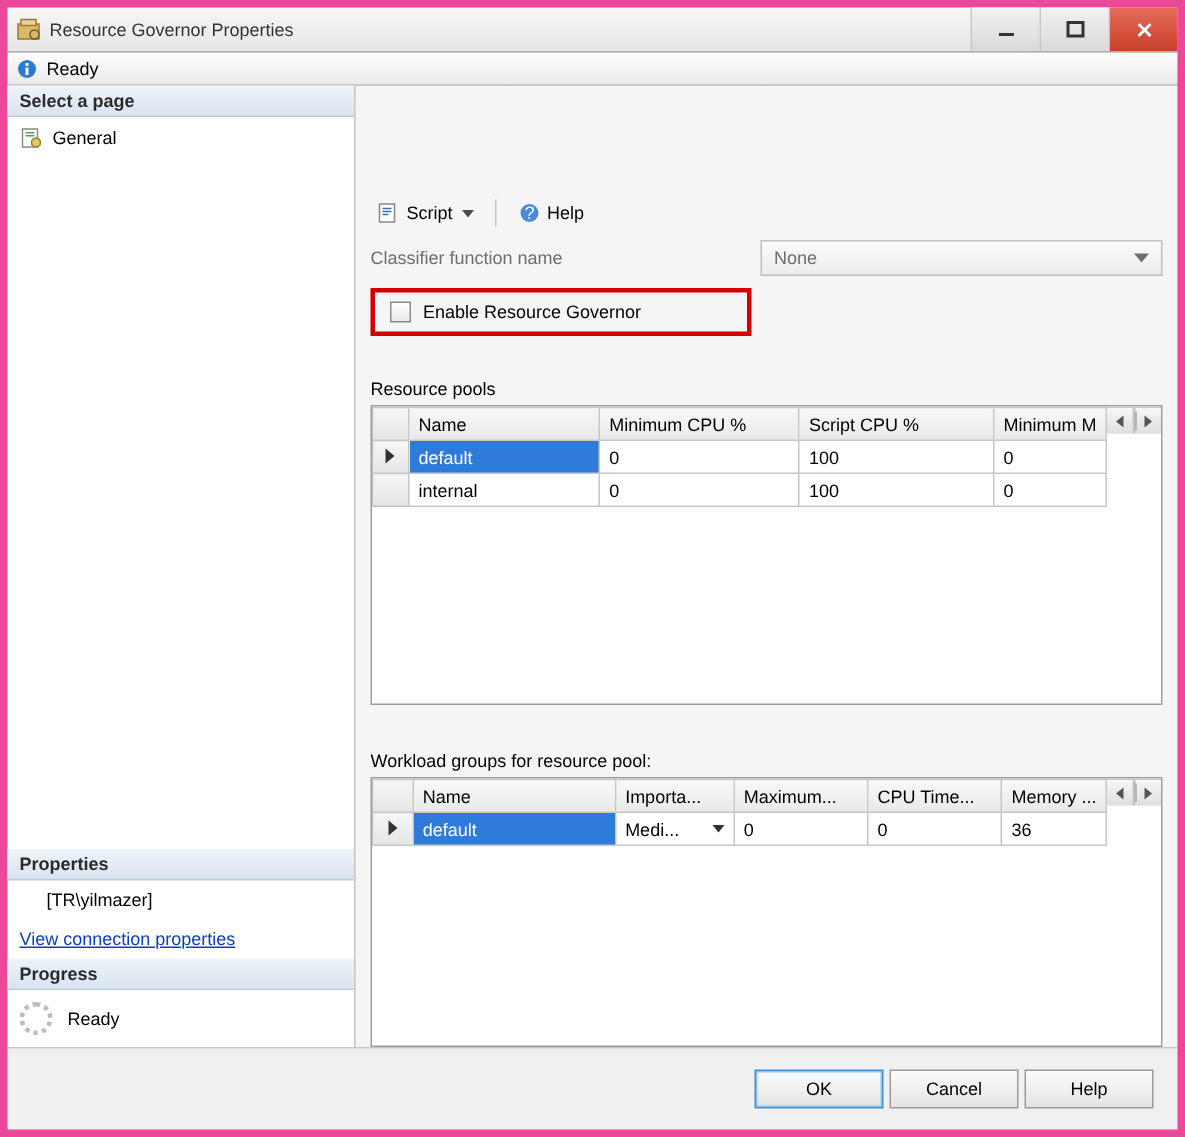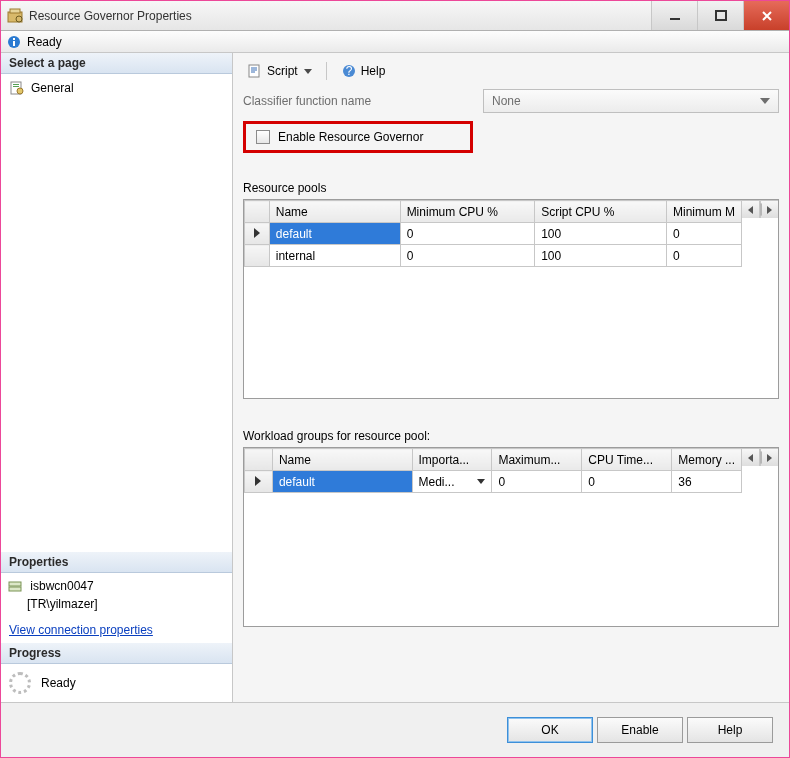--- a/index.html
+++ b/index.html
@@ -1,61 +1,61 @@
 <!DOCTYPE html>
 <html><head>
 <meta charset="utf-8">
 <style>
 * { box-sizing: border-box; margin: 0; padding: 0; font-family: "Segoe UI", Tahoma, sans-serif; font-size: 12px; }
 html, body { width: 790px; height: 758px; overflow: hidden; background: #fff; }
 
-.window { width: 790px; height: 758px; border: 1px solid #ec4899; display: flex; flex-direction: column; background: #737373; }
+.window { width: 790px; height: 758px; border: 5px solid #ec4899; display: flex; flex-direction: column; background: #737373; }
 
 
 .titlebar { height: 30px; background: linear-gradient(#f7f7f7,#e6e6e6); display: flex; align-items: center; border-bottom: 1px solid #b0b0b0; }
 .titlebar .ticon { width: 16px; height: 16px; margin: 0 6px; }
 .titlebar .ttext { flex: 1; color: #333; }
 .winbtns { display: flex; height: 100%; }
 .winbtn { width: 46px; display: flex; align-items: center; justify-content: center; border-left: 1px solid #c7c7c7; background: linear-gradient(#f2f2f2,#d9d9d9); }
 .winbtn.close { background: linear-gradient(#e66b5a,#c8402a); }
 .winbtn svg { width: 14px; height: 14px; }
 
 
 .statusbar { height: 22px; background: linear-gradient(#fdfdfd,#eaeaea); border-bottom: 1px solid #c7c7c7; display: flex; align-items: center; padding: 0 6px; gap: 6px; }
 .info-icon { width: 14px; height: 14px; }
 
 
 .body { flex: 1; display: flex; min-height: 0; }
 .leftcol { width: 232px; border-right: 1px solid #c7c7c7; display: flex; flex-direction: column; background: #fff; }
-.rightcol { flex: 1; display: flex; flex-direction: column; padding: 6px 10px 0 10px; background: #f5f5f5; min-width: 0; }
+.rightcol { flex: 1; display: flex; flex-direction: column; padding: 6px 10px 0 10px; background: #f5f5f5; min-width: 0; justify-content: flex-end; }
 
 
 .sechead { background: linear-gradient(#eef3f9,#d9e4f1); border-bottom: 1px solid #b9c9dc; padding: 3px 8px; font-weight: bold; color: #2b2b2b; }
 .secbody { padding: 4px 6px; }
 .navitem { display: flex; align-items: center; gap: 6px; padding: 2px 2px; }
 .navitem .nicon { width: 16px; height: 16px; }
 .connblock { padding: 4px 6px; line-height: 1.5; }
 .connblock .srvicon { width:16px; height:16px; display:inline-block; vertical-align: middle; margin-right: 4px; }
 .link { color: #0a3fbf; text-decoration: underline; cursor: pointer; padding: 6px 8px; display: inline-block; }
 .progressrow { display: flex; align-items: center; gap: 10px; padding: 8px 8px; }
 .spinner { width: 22px; height: 22px; border: 3px dotted #bdbdbd; border-radius: 50%; }
 
 
 .toolbar { display: flex; align-items: center; gap: 6px; padding: 2px 0 8px 0; }
 .tbtn { display: flex; align-items: center; gap: 4px; padding: 2px 4px; }
 .tdrop { width: 0; height: 0; border-left: 4px solid transparent; border-right: 4px solid transparent; border-top: 5px solid #4a4a4a; margin-left: 2px; }
 .tsep { width: 1px; height: 18px; background: #c7c7c7; margin: 0 4px; }
 
 
-.classifier-row { display: flex; align-items: center; margin-bottom: 8px; }
+.classifier-row { display: flex; align-items: center; gap: 20px; margin-bottom: 8px; }
 .clabel { width: 240px; color: #6e6e6e; }
 .cselect { flex: 1; height: 24px; border: 1px solid #bfbfbf; background: linear-gradient(#fbfbfb,#ececec); display: flex; align-items: center; justify-content: space-between; padding: 0 8px; color: #6e6e6e; }
 .cselect .caret { width:0;height:0;border-left:5px solid transparent;border-right:5px solid transparent;border-top:6px solid #6e6e6e; }
 
-.redbox { border: 3px solid #d40000; padding: 6px 10px; width: 230px; margin-bottom: 28px; display: flex; align-items: center; gap: 8px; }
+.redbox { border: 3px solid #d40000; padding: 6px 10px; width: 254px; margin-bottom: 28px; display: flex; align-items: center; gap: 8px; }
 .chkbox { width: 14px; height: 14px; border: 1px solid #8b8b8b; background: linear-gradient(#fff,#e7e7e7); }
 
 
 .sectionlabel { margin-bottom: 4px; color: #000; }
 .gridwrap { border: 1px solid #9c9c9c; background: #fff; display: flex; flex-direction: row; }
 .gridwrap.h1 { height: 200px; }
 .gridwrap.h2 { height: 180px; }
 .gridinner { flex: 1; overflow: hidden; }
 table.grid { border-collapse: collapse; width: 100%; }
 table.grid th, table.grid td { border: 1px solid #c7c7c7; padding: 3px 6px; text-align: left; background: #fff; height: 22px; white-space: nowrap; overflow: hidden; }
@@ -143,27 +143,20 @@
               <rect x="4" y="4" width="6" height="1" fill="#55a055"></rect>
               <rect x="4" y="6" width="6" height="1" fill="#55a055"></rect>
               <circle cx="11" cy="11" r="3" fill="#e2c76a" stroke="#9c7a2f"></circle>
             </svg>
           <span>General</span>
         </div>
       </div>
 
       <div class="sechead">Properties</div>
       <div class="connblock">
-        <div>
-          <svg class="srvicon" viewBox="0 0 16 16">
-              <rect x="2" y="3" width="12" height="4" fill="#dce7c8" stroke="#7a9455"></rect>
-              <rect x="2" y="8" width="12" height="4" fill="#dce7c8" stroke="#7a9455"></rect>
-            </svg>
-          <span>isbwcn0047</span>
-        </div>
         <div style="padding-left:20px">[TR\yilmazer]</div>
       </div>
       <a class="link">View connection properties</a>
 
       <div class="sechead">Progress</div>
       <div class="progressrow">
         <div class="spinner"></div>
         <span>Ready</span>
       </div>
     </div>
@@ -286,17 +279,17 @@
               <span class="tri-r"></span>
             </div>
         </div>
       </div>
 
     </div>
   </div>
 
   <div class="footer">
     <div class="btn primary">OK</div>
-    <div class="btn">Enable</div>
+    <div class="btn">Cancel</div>
     <div class="btn">Help</div>
   </div>
 
 </div>
 
 </body></html>

